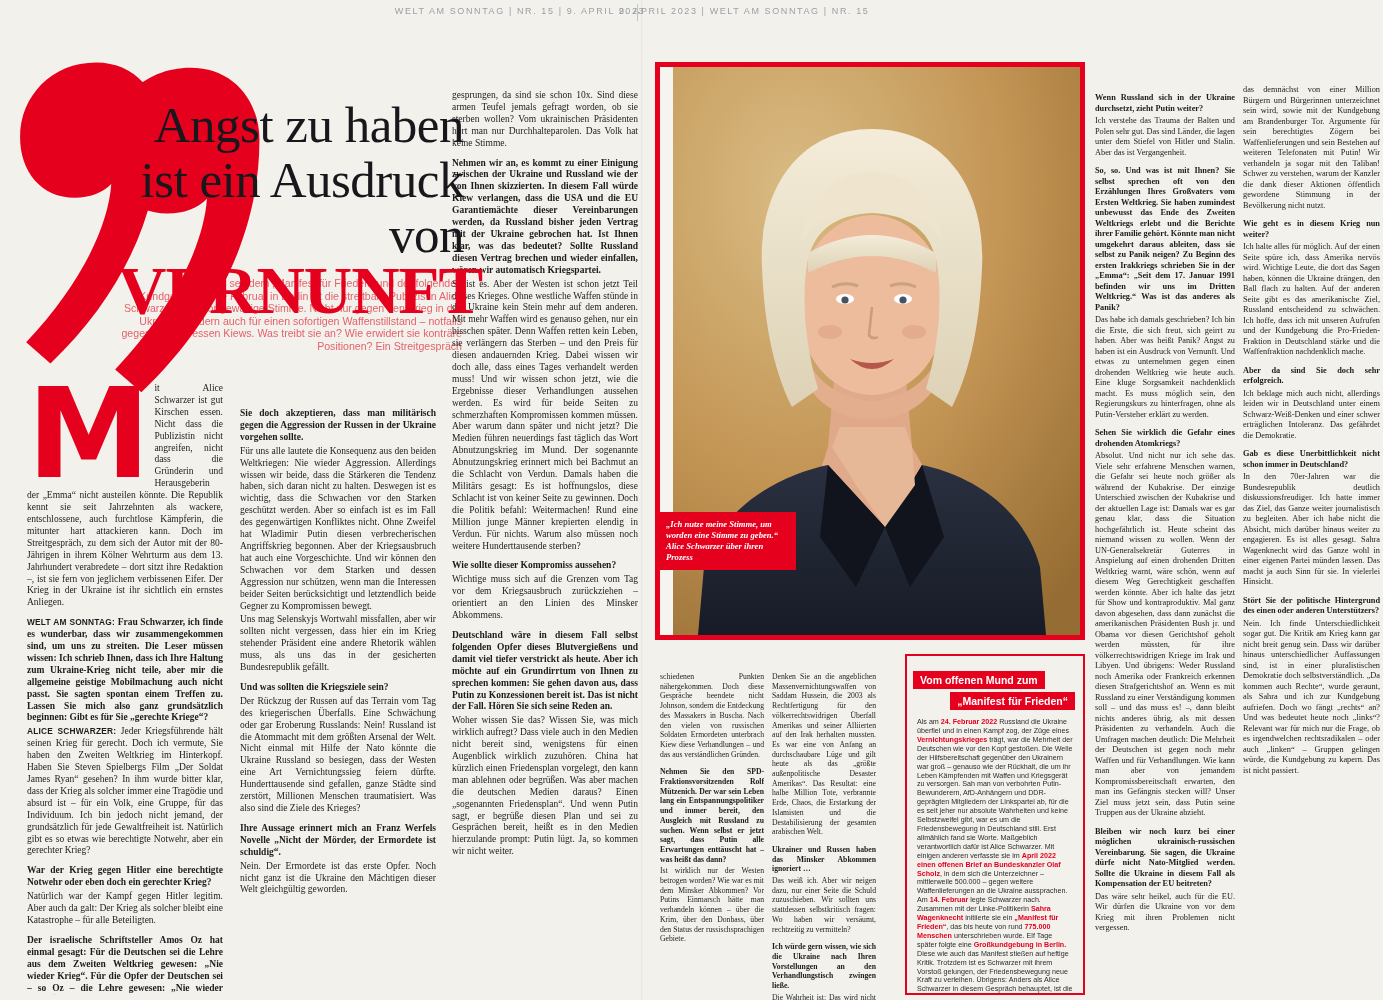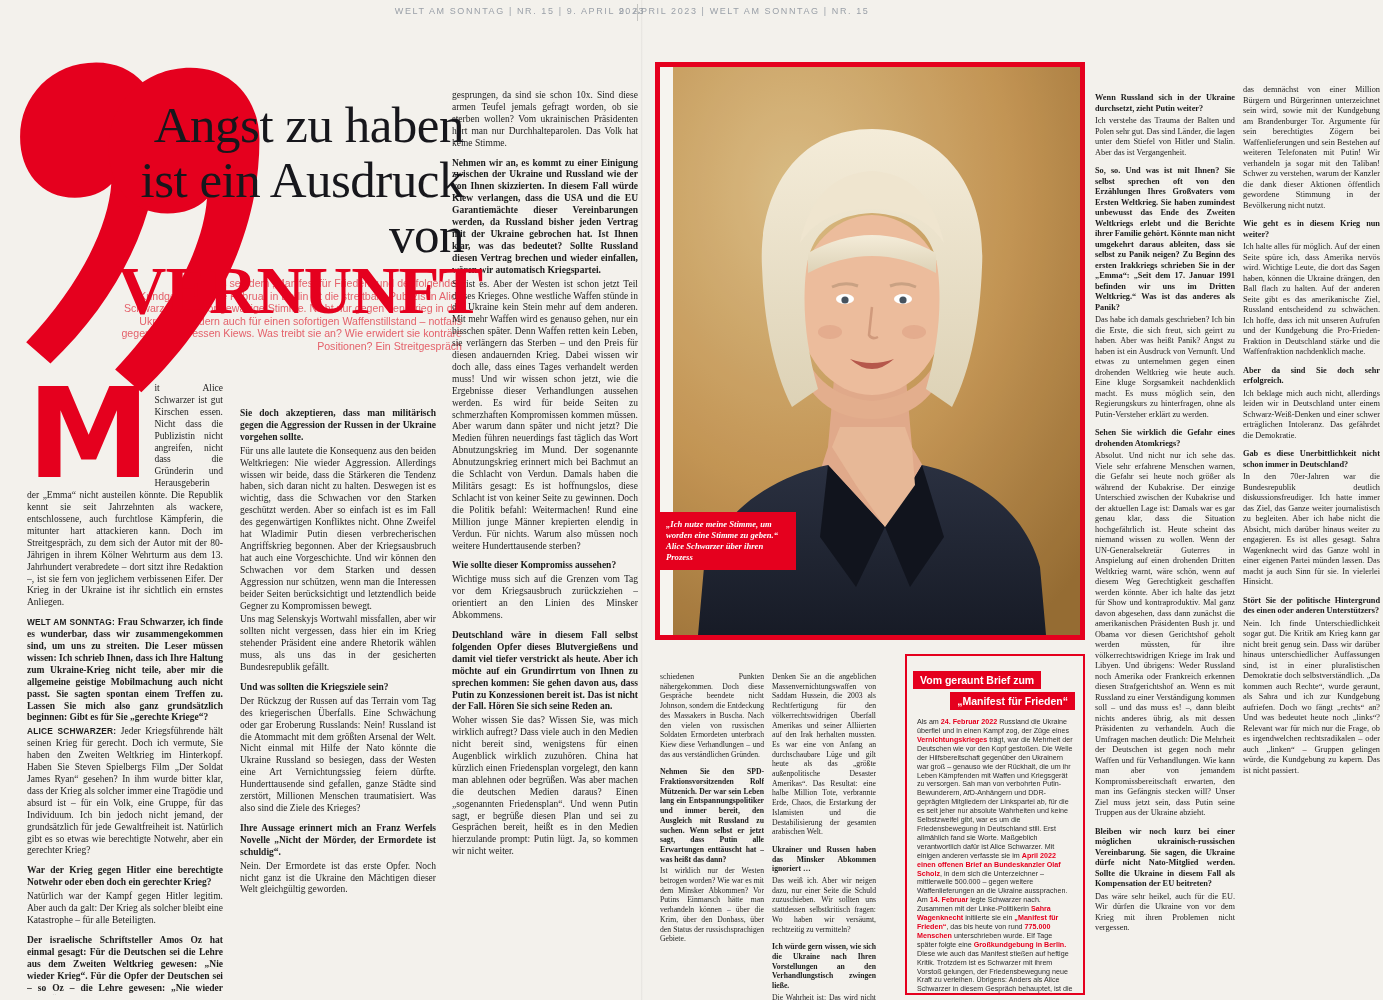--- a/index.html
+++ b/index.html
@@ -167,21 +167,21 @@
     </div>
   <div class="col rcol-narrow" style="left:772px;top:648px;width:104px;height:347px;">
       <p class="para a">Denken Sie an die angeblichen Massenvernichtungswaffen von Saddam Hussein, die 2003 als Rechtfertigung für den völkerrechtswidrigen Überfall Amerikas und seiner Alliierten auf den Irak herhalten mussten. Es war eine von Anfang an durchschaubare Lüge und gilt heute als das „größte außenpolitische Desaster Amerikas“. Das Resultat: eine halbe Million Tote, verbrannte Erde, Chaos, die Erstarkung der Islamisten und die Destabilisierung der gesamten arabischen Welt.</p>
       <p class="para q">Ukrainer und Russen haben das Minsker Abkommen ignoriert …</p>
       <p class="para a">Das weiß ich. Aber wir neigen dazu, nur einer Seite die Schuld zuzuschieben. Wir sollten uns stattdessen selbstkritisch fragen: Wo haben wir versäumt, rechtzeitig zu vermitteln?</p>
       <p class="para q">Ich würde gern wissen, wie sich die Ukraine nach Ihren Vorstellungen an den Verhandlungstisch zwingen ließe.</p>
       <p class="para a">Die Wahrheit ist: Das wird nicht in Kiew, sondern in Washington entschieden.</p>
     </div>
 
   <div id="info-box">
-    <div id="box-banner-row1"><span class="box-banner">Vom geraunt Brief zum</span></div>
+    <div id="box-banner-row1"><span class="box-banner">Vom offenen Mund zum</span></div>
     <div id="box-banner-row2"><span class="box-banner">„Manifest für Frieden“</span></div>
     <div id="box-body"><span>Als am </span><span class="red">24. Februar 2022</span><span> Russland die Ukraine überfiel und in einen Kampf zog, der Züge eines </span><span class="red">Vernichtungskrieges</span><span> trägt, war die Mehrheit der Deutschen wie vor den Kopf gestoßen. Die Welle der Hilfsbereitschaft gegenüber den Ukrainern war groß – genauso wie der Rückhalt, die um ihr Leben Kämpfenden mit Waffen und Kriegsgerät zu versorgen. Sah man von verbohrten Putin-Bewunderern, AfD-Anhängern und DDR-geprägten Mitgliedern der Linkspartei ab, für die es seit jeher nur absolute Wahrheiten und keine Selbstzweifel gibt, war es um die Friedensbewegung in Deutschland still. Erst allmählich fand sie Worte. Maßgeblich verantwortlich dafür ist Alice Schwarzer. Mit einigen anderen verfasste sie im </span><span class="red">April 2022 einen offenen Brief an Bundeskanzler Olaf Scholz</span><span>, in dem sich die Unterzeichner – mittlerweile 500.000 – gegen weitere Waffenlieferungen an die Ukraine aussprachen. Am </span><span class="red">14. Februar</span><span> legte Schwarzer nach. Zusammen mit der Linke-Politikerin </span><span class="red">Sahra Wagenknecht</span><span> initiierte sie ein </span><span class="red">„Manifest für Frieden“</span><span>, das bis heute von rund </span><span class="red">775.000 Menschen</span><span> unterschrieben wurde. Elf Tage später folgte eine </span><span class="red">Großkundgebung in Berlin.</span><span> Diese wie auch das Manifest stießen auf heftige Kritik. Trotzdem ist es Schwarzer mit ihrem Vorstoß gelungen, der Friedensbewegung neue Kraft zu verleihen. Übrigens: Anders als Alice Schwarzer in diesem Gespräch behauptet, ist die Mehrheit der Deutschen sehr wohl für Waffenlieferungen an die Ukraine. ck.</span></div>
   </div>
 
   <div class="col rcol-wide" style="left:1095px;top:85px;width:140px;height:910px;">
       <p class="para q">Wenn Russland sich in der Ukraine durchsetzt, zieht Putin weiter?</p>
       <p class="para a">Ich verstehe das Trauma der Balten und Polen sehr gut. Das sind Länder, die lagen unter dem Stiefel von Hitler und Stalin. Aber das ist Vergangenheit.</p>
       <p class="para q">So, so. Und was ist mit Ihnen? Sie selbst sprechen oft von den Erzählungen Ihres Großvaters vom Ersten Weltkrieg. Sie haben zumindest unbewusst das Ende des Zweiten Weltkriegs erlebt und die Berichte ihrer Familie gehört. Könnte man nicht umgekehrt daraus ableiten, dass sie selbst zu Panik neigen? Zu Beginn des ersten Irakkriegs schrieben Sie in der „Emma“: „Seit dem 17. Januar 1991 befinden wir uns im Dritten Weltkrieg.“ Was ist das anderes als Panik?</p>
       <p class="para a">Das habe ich damals geschrieben? Ich bin die Erste, die sich freut, sich geirrt zu haben. Aber was heißt Panik? Angst zu haben ist ein Ausdruck von Vernunft. Und etwas zu unternehmen gegen einen drohenden Weltkrieg wie heute auch. Eine kluge Sorgsamkeit nachdenklich macht. Es muss möglich sein, den Regierungskurs zu hinterfragen, ohne als Putin-Versteher erklärt zu werden.</p>
       <p class="para q">Sehen Sie wirklich die Gefahr eines drohenden Atomkriegs?</p>

